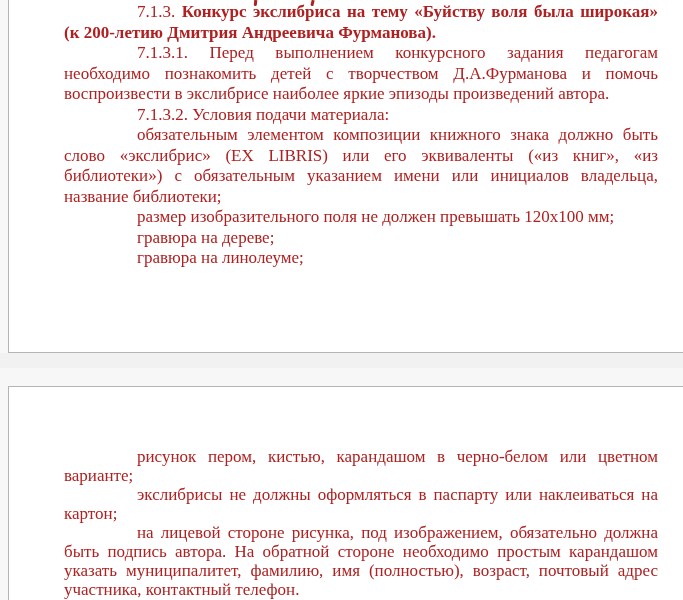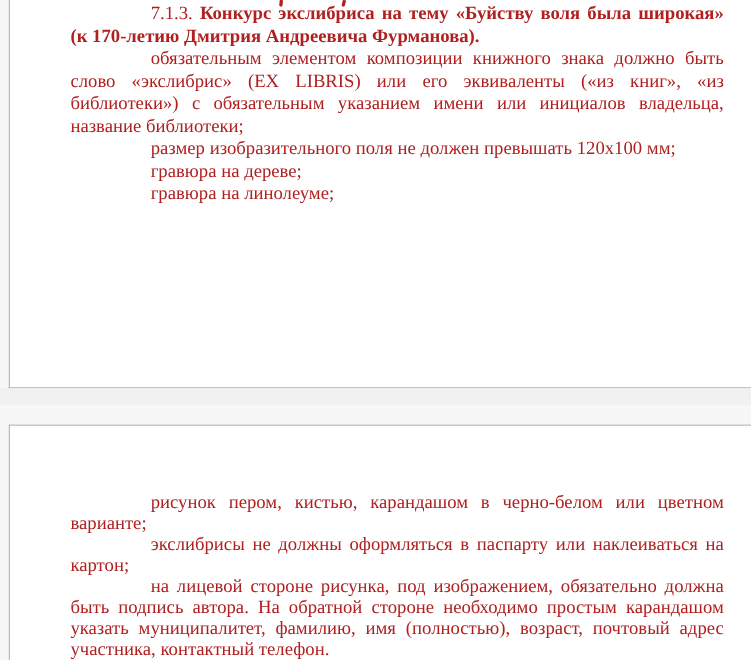--- a/index.html
+++ b/index.html
@@ -51,21 +51,23 @@
 </style>
 </head>
 <body>
 
 <div class="viewer">
 
   <div class="page page-1">
     <span class="desc-stroke desc-1"></span>
     <span class="desc-stroke desc-2"></span>
     <div class="text-block">
-      <p class="heading"><span>7.1.3.</span> <b>Конкурс экслибриса на тему «Буйству воля была широкая» (к 170-летию Дмитрия Андреевича Фурманова).</b></p>
+      <p class="heading"><span>7.1.3.</span> <b>Конкурс экслибриса на тему «Буйству воля была широкая» (к 200-летию Дмитрия Андреевича Фурманова).</b></p>
+      <p>7.1.3.1. Перед выполнением конкурсного задания педагогам необходимо познакомить детей с творчеством Д.А.Фурманова и помочь воспроизвести в экслибрисе наиболее яркие эпизоды произведений автора.</p>
+      <p>7.1.3.2. Условия подачи материала:</p>
       <p>обязательным элементом композиции книжного знака должно быть слово «экслибрис» (EX LIBRIS) или его эквиваленты («из книг», «из библиотеки») с обязательным указанием имени или инициалов владельца, название библиотеки;</p>
       <p>размер изобразительного поля не должен превышать 120x100 мм;</p>
       <p>гравюра на дереве;</p>
       <p>гравюра на линолеуме;</p>
     </div>
   </div>
 
   <div class="page-gap"></div>
 
   <div class="page page-2">

